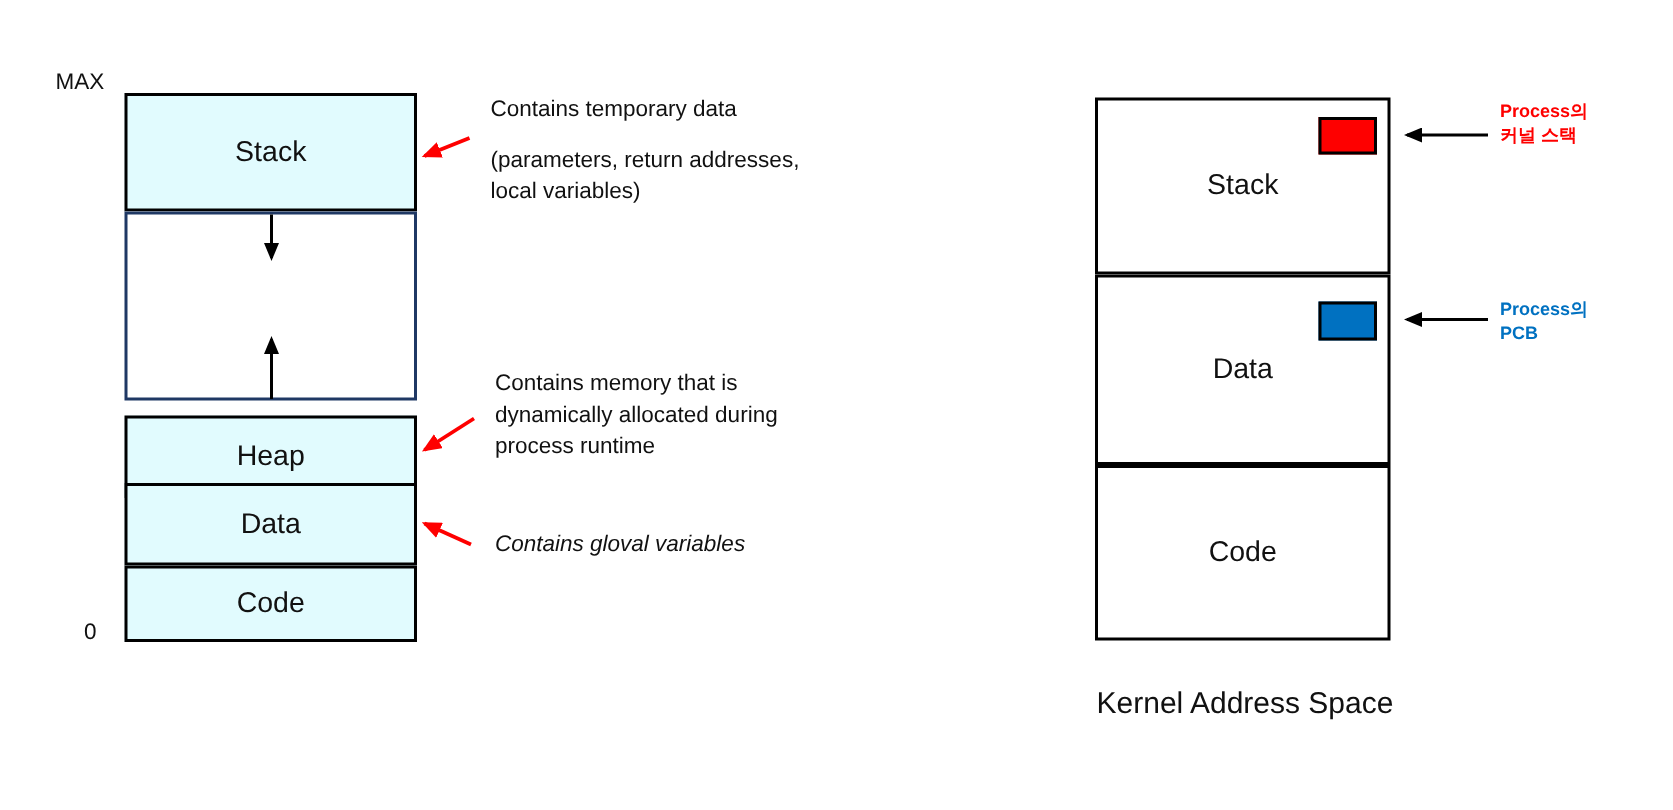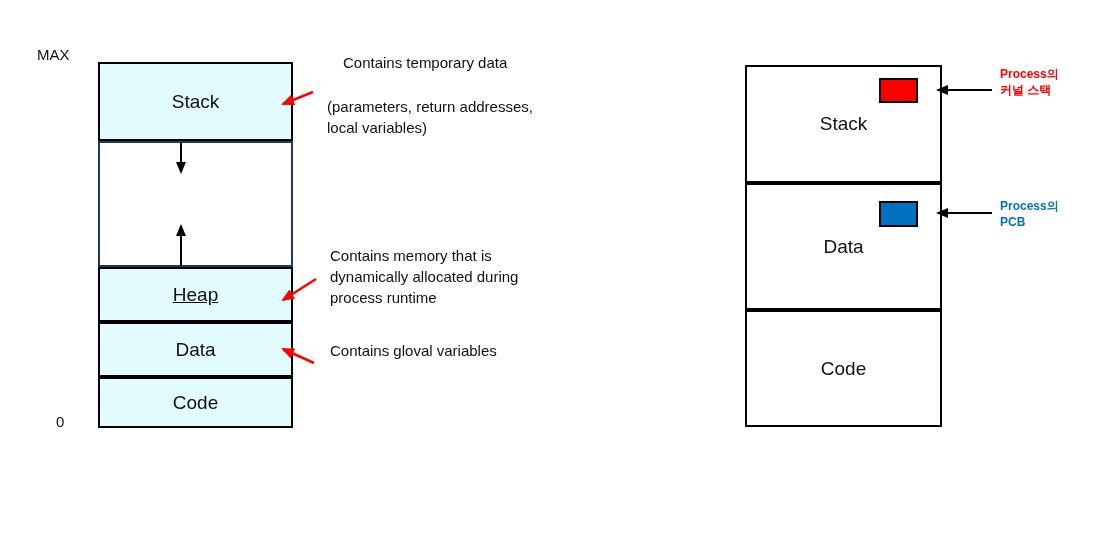--- a/index.html
+++ b/index.html
@@ -17,21 +17,20 @@
   .seg {
     position: absolute;
     box-sizing: border-box;
     border: 2px solid var(--box-border, #000);
     background: var(--segment-fill, #e1fbfe);
     display: flex;
     align-items: center;
     justify-content: center;
     font-size: 19px;
     color: #111;
-    margin-left: 15px;
   }
   .seg.white { background: #ffffff; }
   .seg.gapbox { border-color: var(--gap-border, #1f3864); background: #ffffff; }
 
   .small-label { font-size: 15px; color: #111; }
   .diagram-title { font-size: 24px; color: #111; text-align: center; }
   .kernel-title { font-size: 20px; color: #111; text-align: center; }
 
   .anno { font-size: 15px; line-height: 1.4; color: #111; }
 
@@ -64,42 +63,42 @@
 <div class="canvas">
 
   <div class="abs small-label" style="left:37px; top:46px;">MAX</div>
 
   <div class="seg" style="left:83px; top:62px;  width:195px; height:79px;">
     <span>Stack</span>
   </div>
 
   <div class="seg gapbox" style="left:83px; top:141px; width:195px; height:126px;"></div>
 
-  <div class="seg" style="left:83px; top:267px; width:195px; height:55px;text-decoration:underline;">
+  <div class="seg" style="left:83px; top:277px; width:195px; height:55px;">
     <span>Heap</span>
   </div>
 
   <div class="seg" style="left:83px; top:322px; width:195px; height:55px;">
     <span>Data</span>
   </div>
 
   <div class="seg" style="left:83px; top:377px; width:195px; height:51px;">
     <span>Code</span>
   </div>
 
   <div class="abs small-label" style="left:56px; top:413px;">0</div>
 
 
-  <div class="abs anno" style="left:327px; top:52px; width:230px;margin-left:16px;">Contains temporary data</div>
+  <div class="abs anno" style="left:327px; top:62px; width:230px;">Contains temporary data</div>
 
   <div class="abs anno" style="left:327px; top:96px; width:210px;">(parameters, return addresses, local variables)</div>
 
   <div class="abs anno" style="left:330px; top:245px; width:228px;">Contains memory that is dynamically allocated during process runtime</div>
 
-  <div class="abs anno" style="left:330px; top:340px; width:240px;">Contains gloval variables</div>
+  <div class="abs anno" style="left:330px; top:352px; width:240px;font-style:italic;">Contains gloval variables</div>
 
   <div class="seg white" style="left:730px; top:65px;  width:197px; height:118px;">
     <span>Stack</span>
   </div>
 
   <div class="seg white" style="left:730px; top:183px; width:197px; height:127px;">
     <span>Data</span>
   </div>
 
   <div class="seg white" style="left:730px; top:310px; width:197px; height:117px;">
@@ -113,20 +112,21 @@
   <div class="abs side-label red" style="left:1000px; top:66px;">
     <div>Process의</div>
     <div>커널 스택</div>
   </div>
 
   <div class="abs side-label blue" style="left:1000px; top:198px;">
     <div>Process의</div>
     <div>PCB</div>
   </div>
 
+  <div class="abs kernel-title" style="left:710px; top:458px; width:240px;">Kernel Address Space</div>
 
   <svg class="overlay">
     <defs>
       <marker id="head-black" markerUnits="userSpaceOnUse" markerWidth="12" markerHeight="10" refX="10" refY="5" orient="auto">
         <polygon class="head-black" points="0,0 12,5 0,10"></polygon>
       </marker>
       <marker id="head-red" markerUnits="userSpaceOnUse" markerWidth="13" markerHeight="11" refX="11" refY="5.5" orient="auto">
         <polygon class="head-red" points="0,0 13,5.5 0,11"></polygon>
       </marker>
     </defs>

